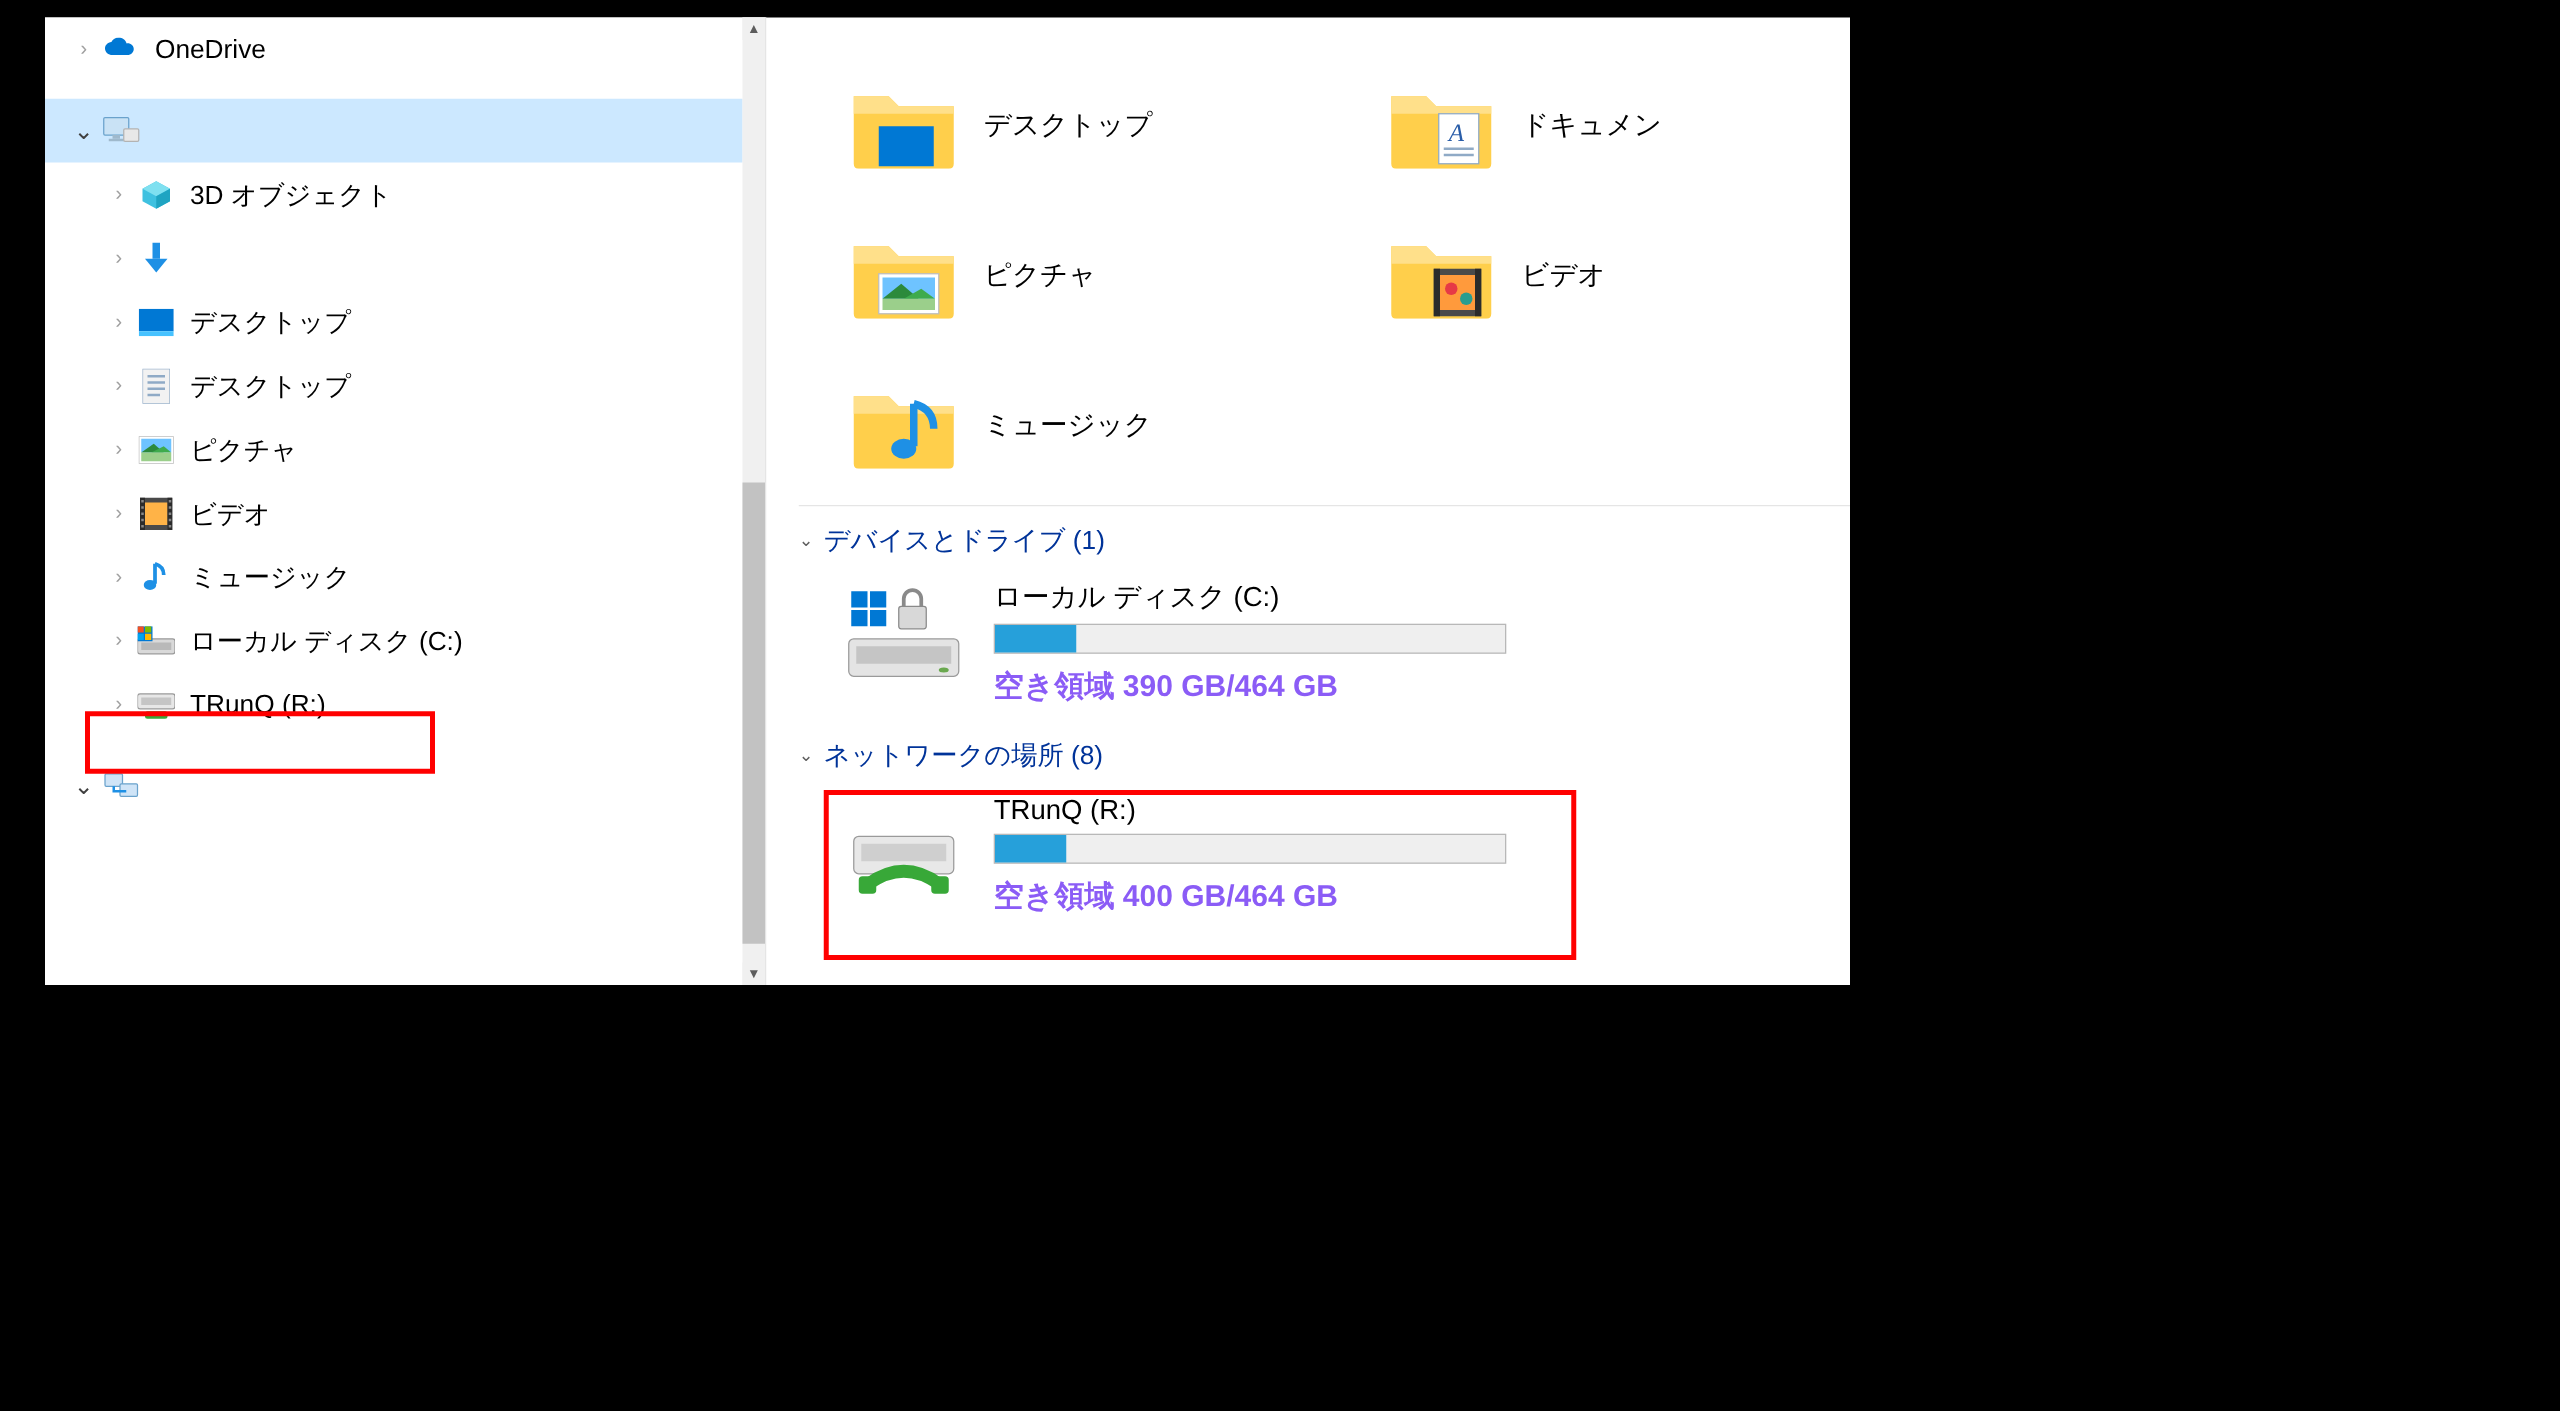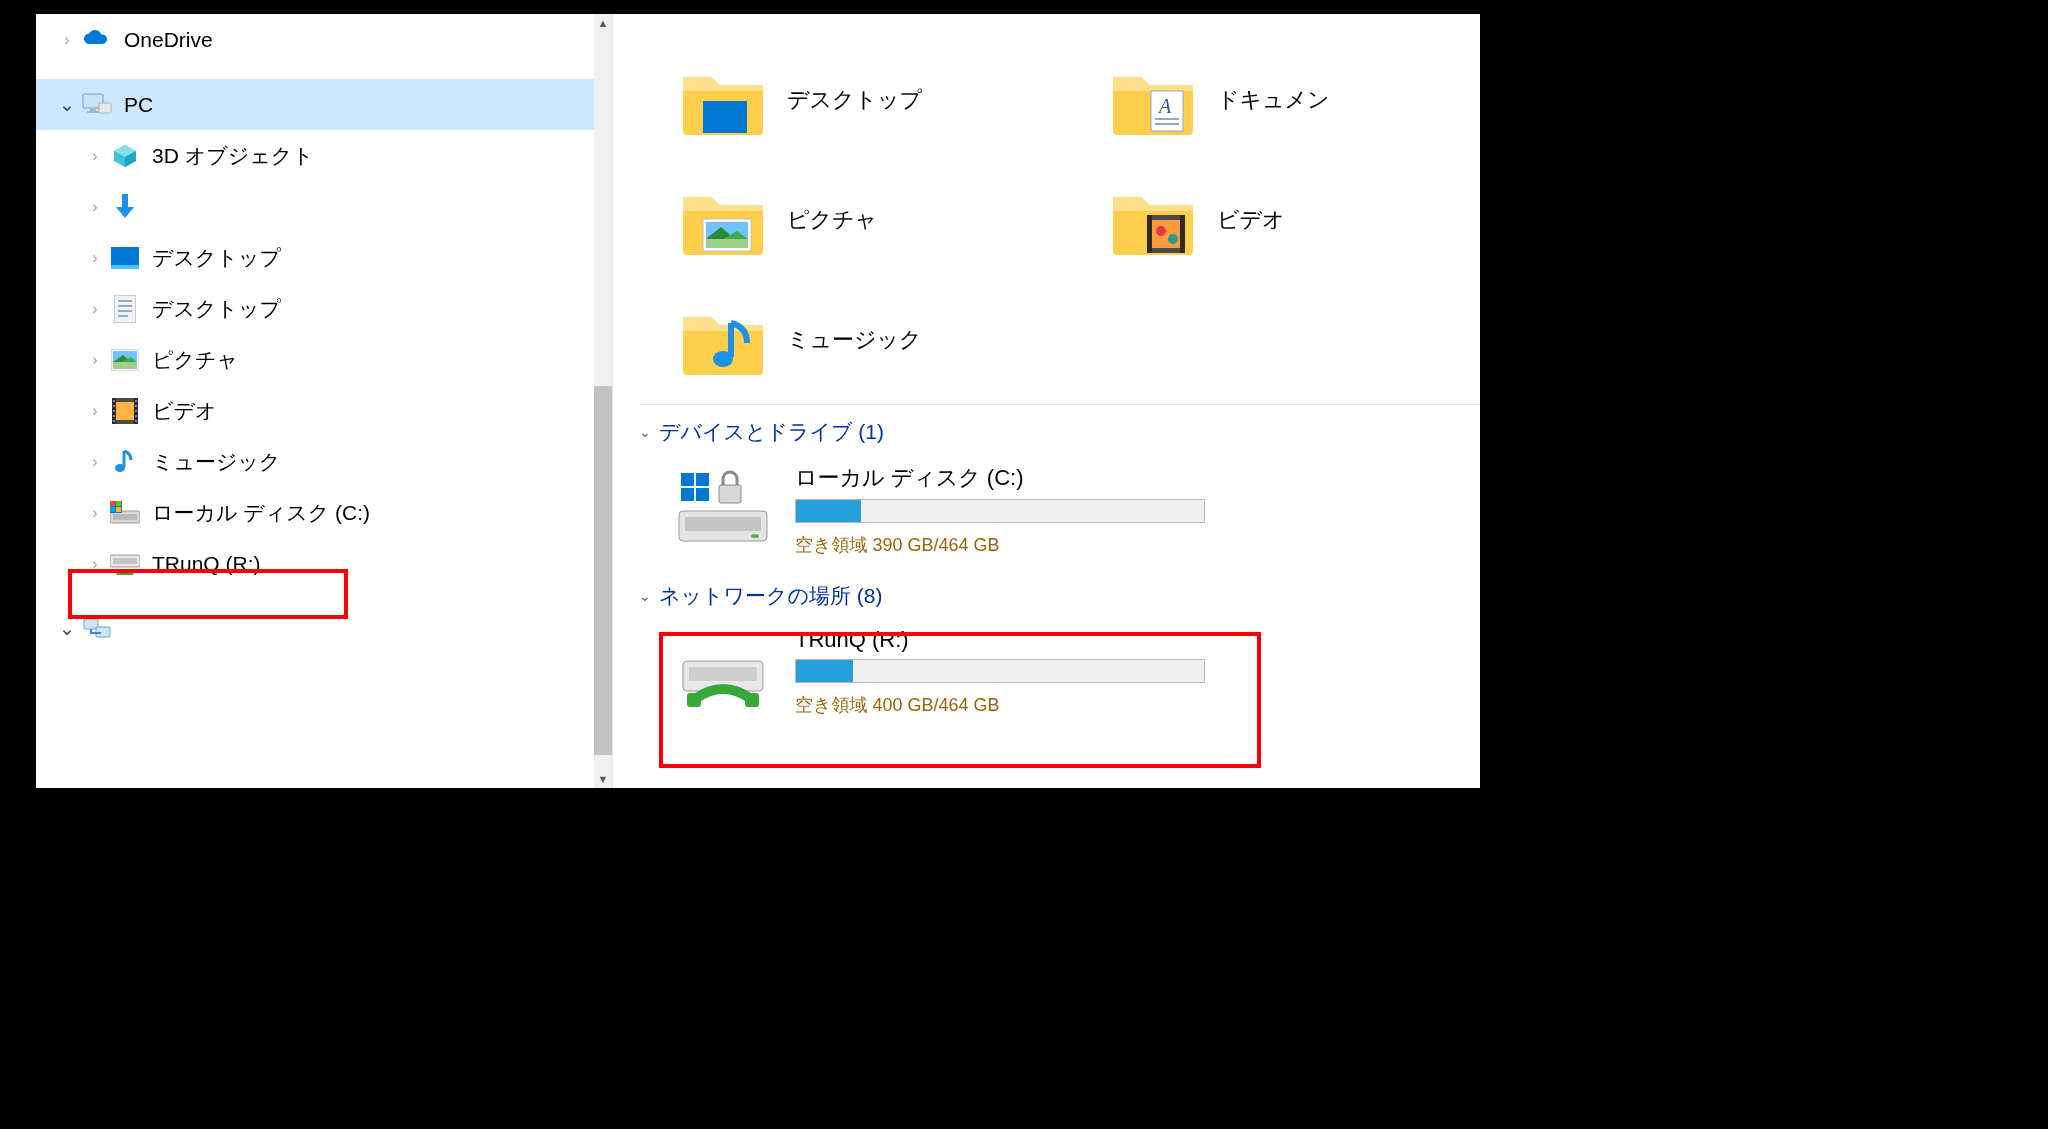--- a/index.html
+++ b/index.html
@@ -178,21 +178,21 @@
   border: 1px solid #b8b8b8;
   position: relative;
   margin-bottom: 10px;
   background: #efefef;
 }
 .drive-tile .drive-info .bar .fill {
   position: absolute;
   left: 0; top: 0; bottom: 0;
   background: #26a0da;
 }
-.drive-tile .drive-info .stats { color: #a16207; font-size: 18px; }
+.drive-tile .drive-info .stats { color: #8b5cf6; font-size: 24px; font-weight: bold; }
 
 
 svg { display: block; }
 </style>
 </head>
 <body>
 
 <div id="frame">
 
   <div id="nav">
@@ -213,21 +213,20 @@
       <div class="tree-row indent0 selected">
         <span class="arrow open">⌄</span>
         <span class="ic">
           <svg width="30" height="24" viewBox="0 0 30 24">
             <rect x="1" y="1" width="20" height="14" rx="1" fill="#c9e2f5" stroke="#6aa2cc"></rect>
             <rect x="8" y="15" width="6" height="3" fill="#9fb9cc"></rect>
             <rect x="5" y="18" width="12" height="2" fill="#9fb9cc"></rect>
             <rect x="17" y="10" width="12" height="10" rx="1" fill="#e8e8e8" stroke="#b3b3b3"></rect>
           </svg>
         </span>
-        <span class="lbl">PC</span>
       </div>
 
       <div class="tree-row indent1">
         <span class="arrow">›</span>
         <span class="ic">
           <svg width="26" height="26" viewBox="0 0 26 26">
             <polygon points="13,2 24,8 24,18 13,24 2,18 2,8" fill="#3fc1e0"></polygon>
             <polygon points="13,2 24,8 13,14 2,8" fill="#7fe0f0"></polygon>
             <polygon points="13,14 24,8 24,18 13,24" fill="#1fa4c2"></polygon>
           </svg>

